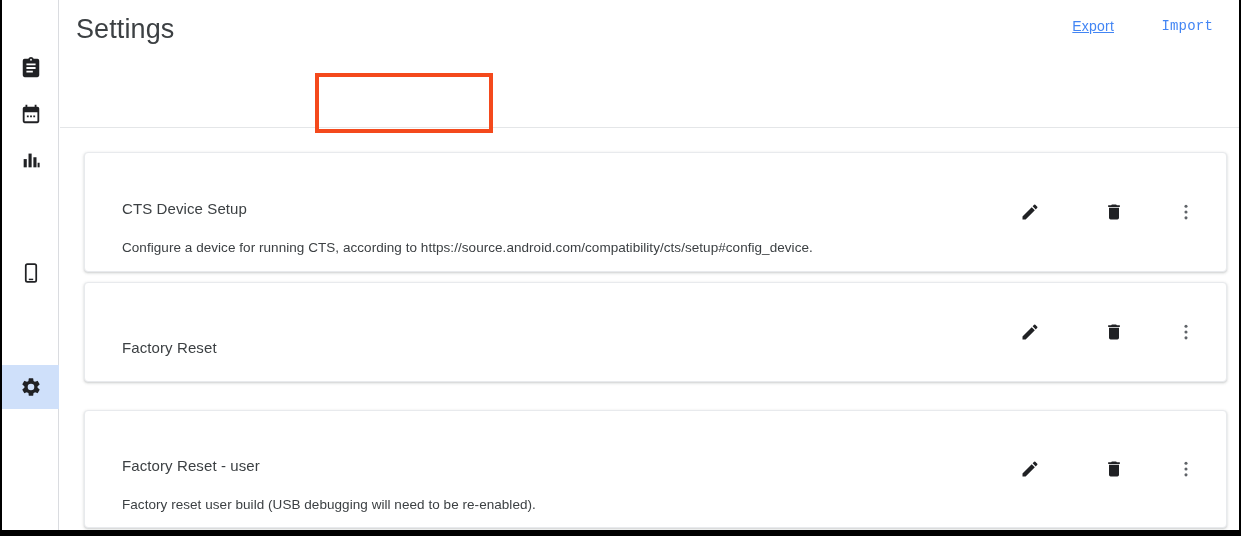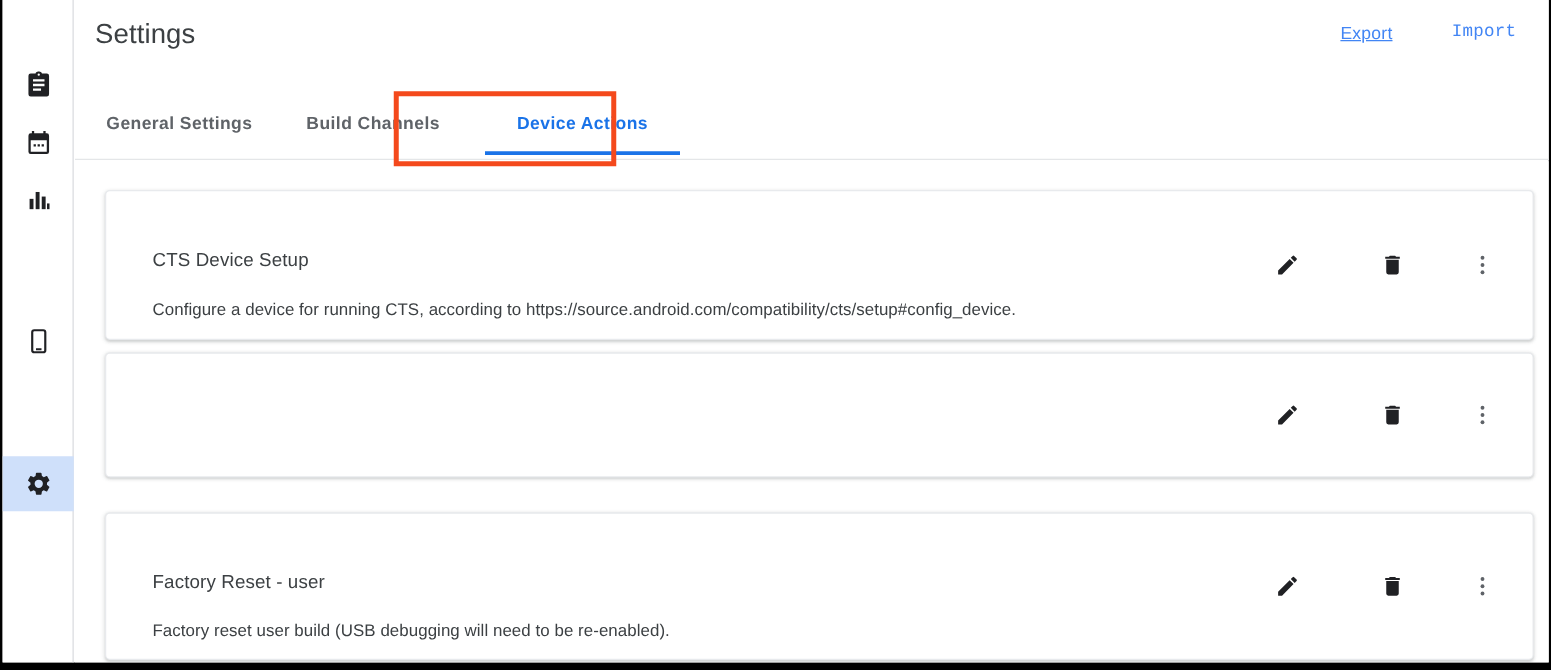--- a/index.html
+++ b/index.html
@@ -48,21 +48,21 @@
   #header {
     position: absolute;
     left: 58px; top: 0;
     right: 0; height: 128px;
     background: #fff;
     border-bottom: 1px solid #e4e6e8;
   }
   #page-title {
     position: absolute;
     left: 16px; top: 14px;
-    font-size: 22px;
+    font-size: 27px;
     color: #3c4043;
     letter-spacing: .1px;
   }
   .hdr-action {
     position: absolute;
     top: 18px;
     font-size: 14px;
     color: #4285f4;
     cursor: pointer;
     letter-spacing: .2px;
@@ -224,25 +224,20 @@
       </span>
     </div>
   </nav>
 
   <header id="header">
     <div id="page-title">Settings</div>
 
     <div class="hdr-action" id="export-button">Export</div>
     <div class="hdr-action" id="import-button">Import</div>
 
-    <div id="tabs">
-      <div class="tab" id="tab-general-settings">General Settings</div>
-      <div class="tab" id="tab-build-channels">Build Channels</div>
-      <div class="tab active" id="tab-device-actions">Device Actions</div>
-    </div>
   </header>
 
   <div id="tab-highlight"></div>
 
   <main id="content">
 
     <section class="action-card" style="top:23px; height:120px">
       <div class="card-body">
         <div class="card-title">CTS Device Setup</div>
         <div class="card-desc">Configure a device for running CTS, according to https://source.android.com/compatibility/cts/setup#config_device.</div>
@@ -268,20 +263,23 @@
               <circle cx="12" cy="5" r="1.85"></circle>
               <circle cx="12" cy="12" r="1.85"></circle>
               <circle cx="12" cy="19" r="1.85"></circle>
             </svg>
           </span>
         </div>
       </div>
     </section>
 
     <section class="action-card" style="top:153px; height:100px">
+      <div class="card-body">
+        <div class="card-title">Factory Reset</div>
+      </div>
       <div class="card-actions">
         <div class="icon-btn gap-a">
           <span>
             <svg width="20" height="20" viewBox="0 0 24 24" fill="#202124" aria-hidden="true">
               <path d="M3 17.25V21h3.75L17.81 9.94l-3.75-3.75L3 17.25zM20.71 7.04a1 1 0 0 0 0-1.41l-2.34-2.34a1 1 0 0 0-1.41 0l-1.83 1.83 3.75 3.75 1.83-1.83z"></path>
             </svg>
           </span>
         </div>
         <div class="icon-btn gap-b">
           <span>

